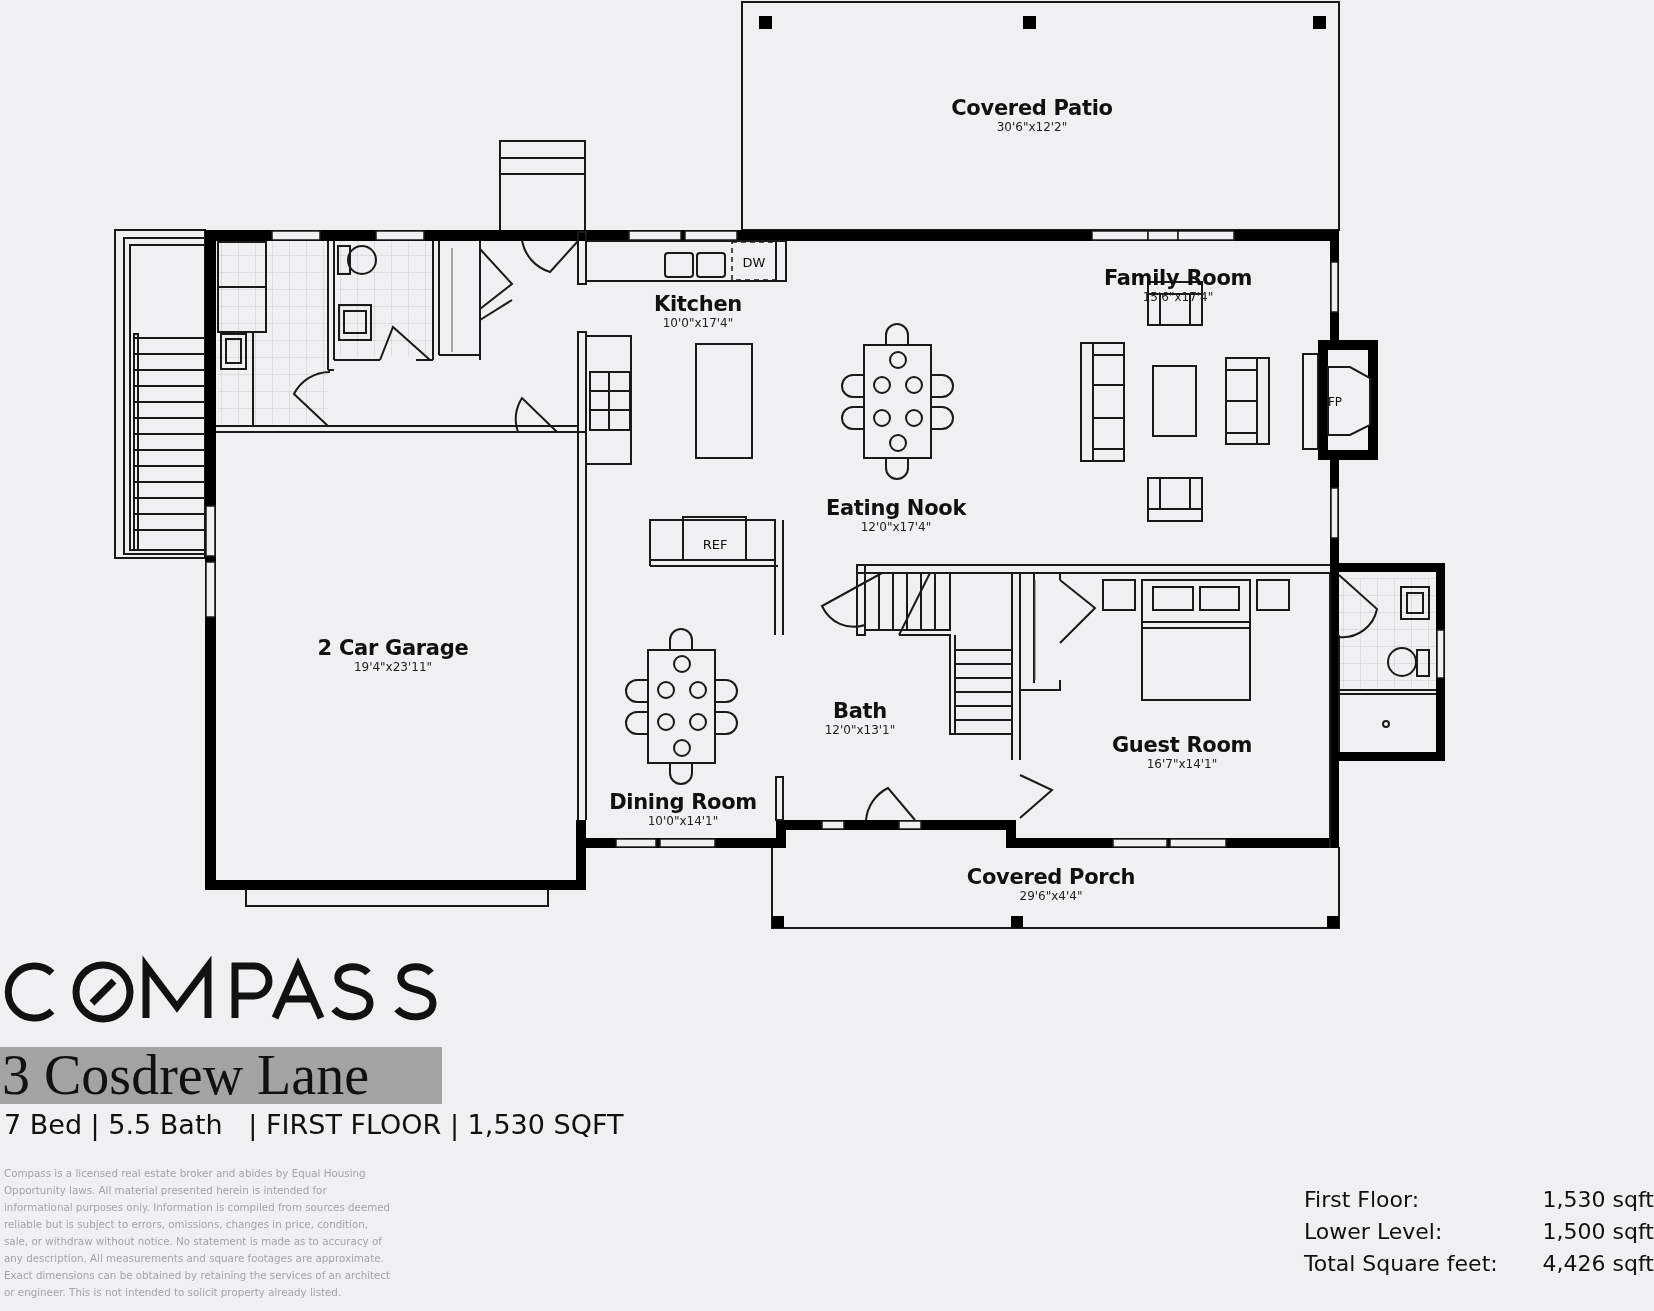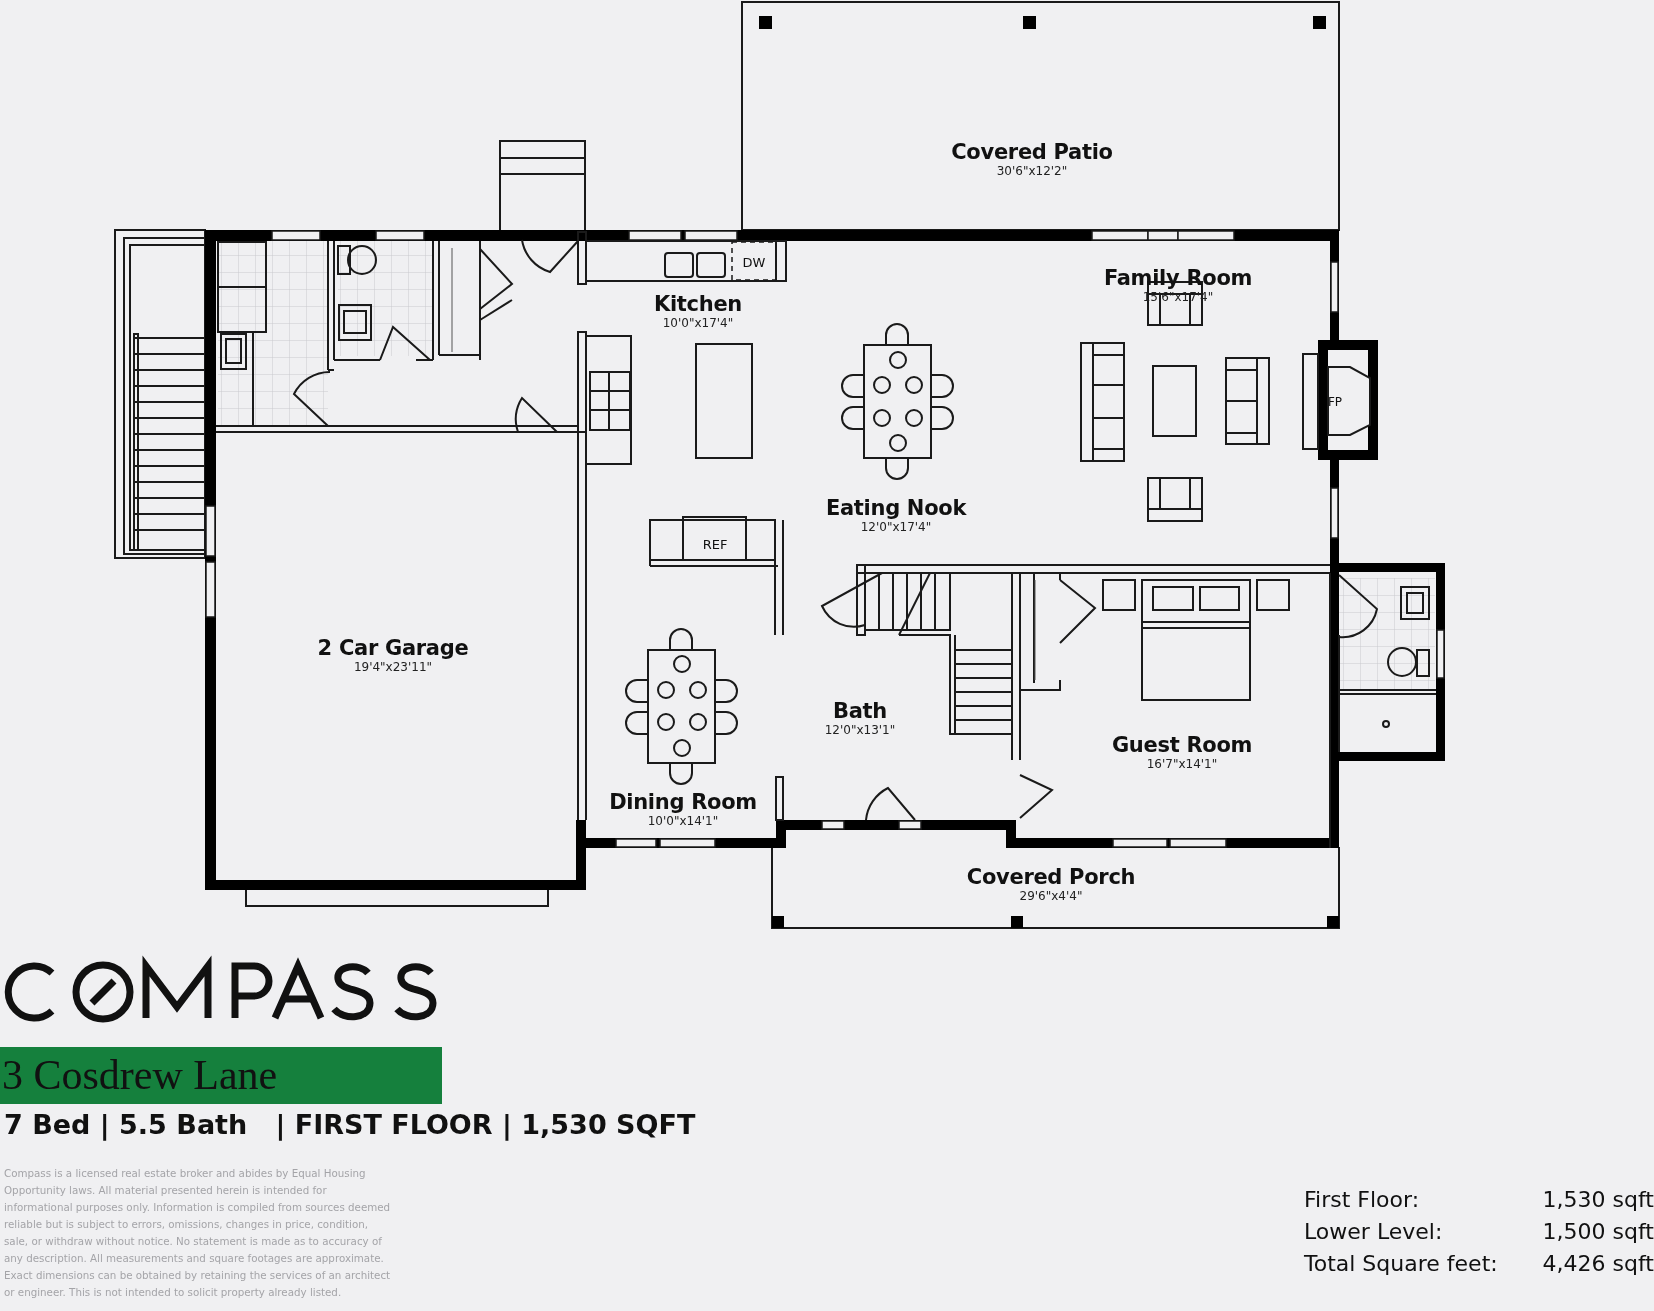--- a/index.html
+++ b/index.html
@@ -3,22 +3,22 @@
 <meta charset="utf-8">
 <style>
   html,body{margin:0;padding:0;}
   body{width:1654px;height:1311px;background:#f0f0f2;position:relative;overflow:hidden;font-family:"Liberation Sans",sans-serif;color:#111;}
   #plan{position:absolute;left:0;top:0;}
   .room-label{position:absolute;text-align:center;transform:translateX(-50%);white-space:nowrap;}
   .room-name{font-family:"DejaVu Sans",sans-serif;font-weight:bold;font-size:21px;letter-spacing:-0.3px;line-height:24px;display:block;}
   .room-dim{font-family:"DejaVu Sans",sans-serif;font-size:12px;line-height:14px;display:block;color:#222;}
   .fix-label{position:absolute;font-family:"DejaVu Sans",sans-serif;font-size:13px;transform:translate(-50%,-50%);}
   #logo{position:absolute;left:0;top:955px;height:70px;}
-  #address{position:absolute;left:0;top:1047px;background:#15803d;padding:0 6px 0 2px;font-family:"Liberation Serif",serif;font-size:42px;line-height:57px;width:434px;}
-  #specs{position:absolute;left:4px;top:1109px;font-family:"DejaVu Sans",sans-serif;font-size:27px;line-height:32px;white-space:pre;font-weight:bold;}
+  #address{position:absolute;left:0;top:1047px;background:#a3a3a3;padding:0 6px 0 2px;font-family:"Liberation Serif",serif;font-size:56px;line-height:57px;width:434px;}
+  #specs{position:absolute;left:4px;top:1109px;font-family:"DejaVu Sans",sans-serif;font-size:27px;line-height:32px;white-space:pre;}
   #disclaimer{position:absolute;left:4px;top:1165px;width:390px;font-family:"DejaVu Sans",sans-serif;font-size:10.3px;line-height:17px;color:#a4a4a8;}
   #sqft{position:absolute;left:1304px;top:1184px;width:350px;font-family:"DejaVu Sans",sans-serif;font-size:22px;line-height:32px;}
   .sq-row{display:flex;justify-content:space-between;gap:16px;}
 </style>
 </head>
 <body>
 
 <svg id="plan" width="1654" height="950" viewBox="0 0 1654 950">
   <defs>
     <pattern id="tile" width="17" height="17" patternUnits="userSpaceOnUse">
@@ -285,21 +285,21 @@
   </g>
 
   <g stroke="#555" stroke-width="1">
     <line x1="452" y1="248" x2="452" y2="352"></line>
     <line x1="1035" y1="580" x2="1035" y2="680"></line>
   </g>
 
   <rect x="732" y="242" width="44" height="38" fill="none" stroke="#1a1a1a" stroke-width="1.5" stroke-dasharray="5 4"></rect>
 </svg>
 
-<div class="room-label" style="left:1032px;top:96px;margin-top:44px;">
+<div class="room-label" style="left:1032px;top:96px;">
   <span class="room-name">Covered Patio</span>
   <span class="room-dim">30'6"x12'2"</span>
 </div>
 <div class="room-label" style="left:698px;top:292px;">
   <span class="room-name">Kitchen</span>
   <span class="room-dim">10'0"x17'4"</span>
 </div>
 <div class="room-label" style="left:1178px;top:242px;margin-top:24px;">
   <span class="room-name">Family Room</span>
   <span class="room-dim">15'6"x17'4"</span>

